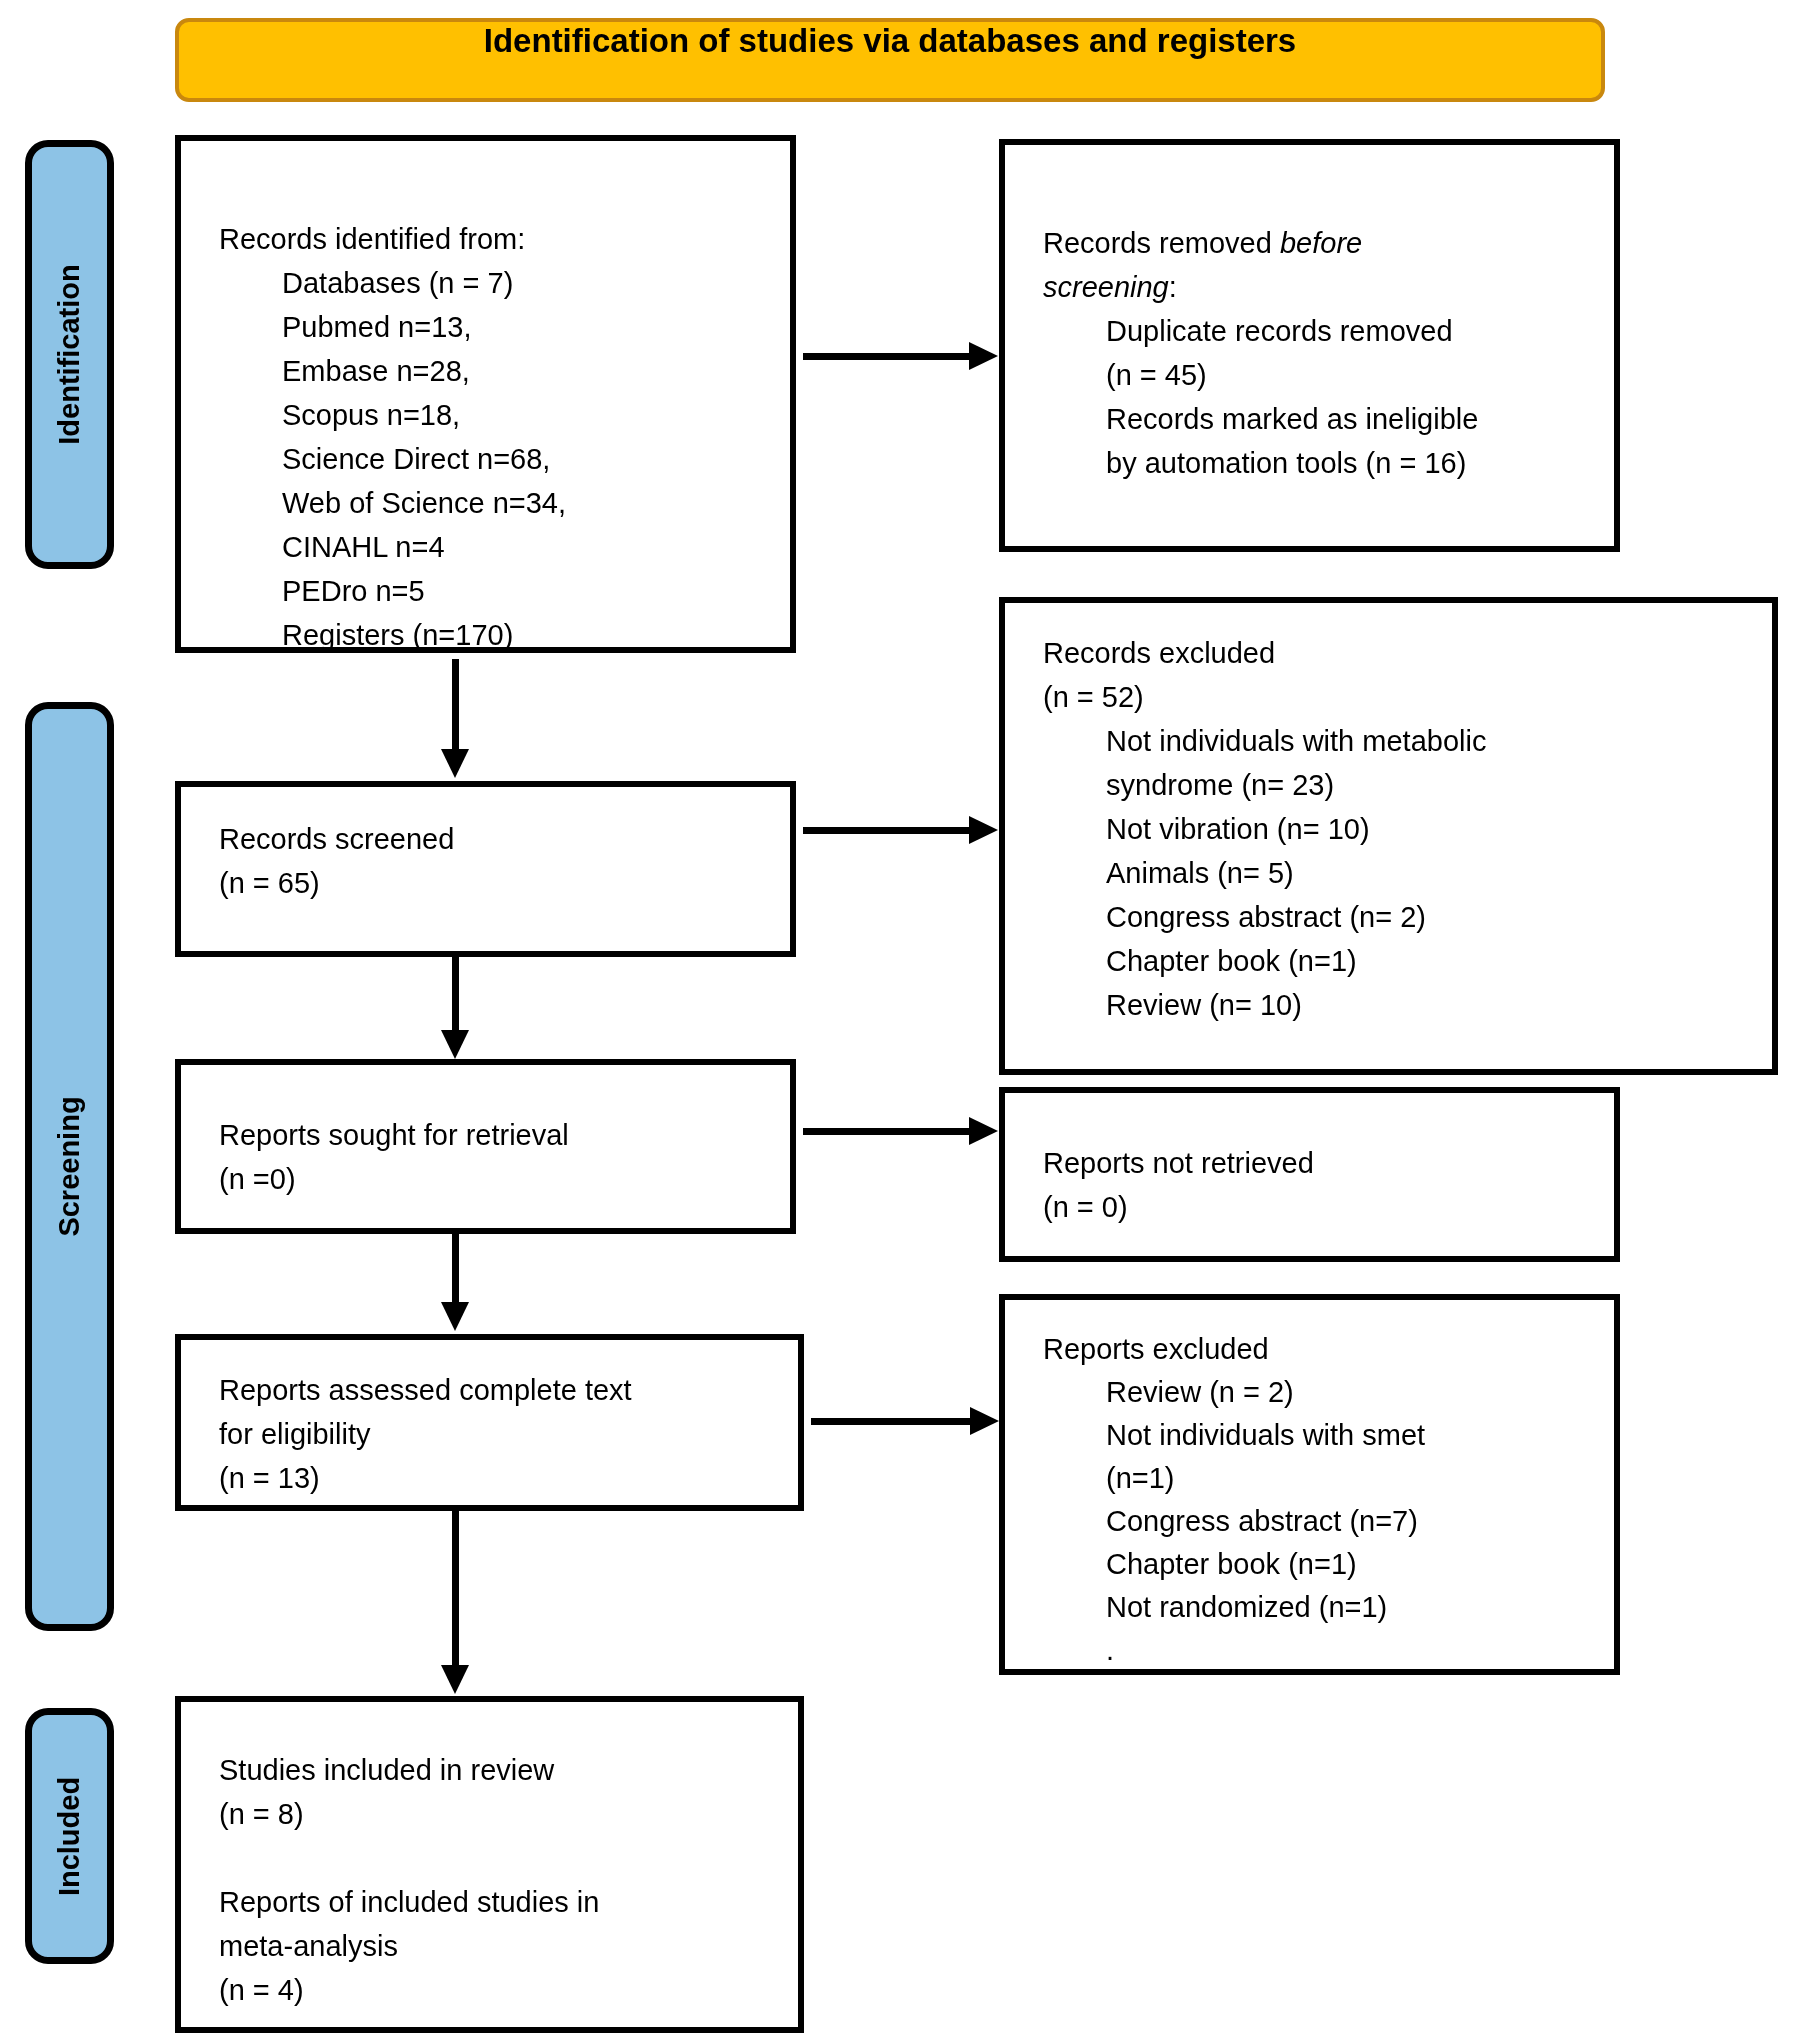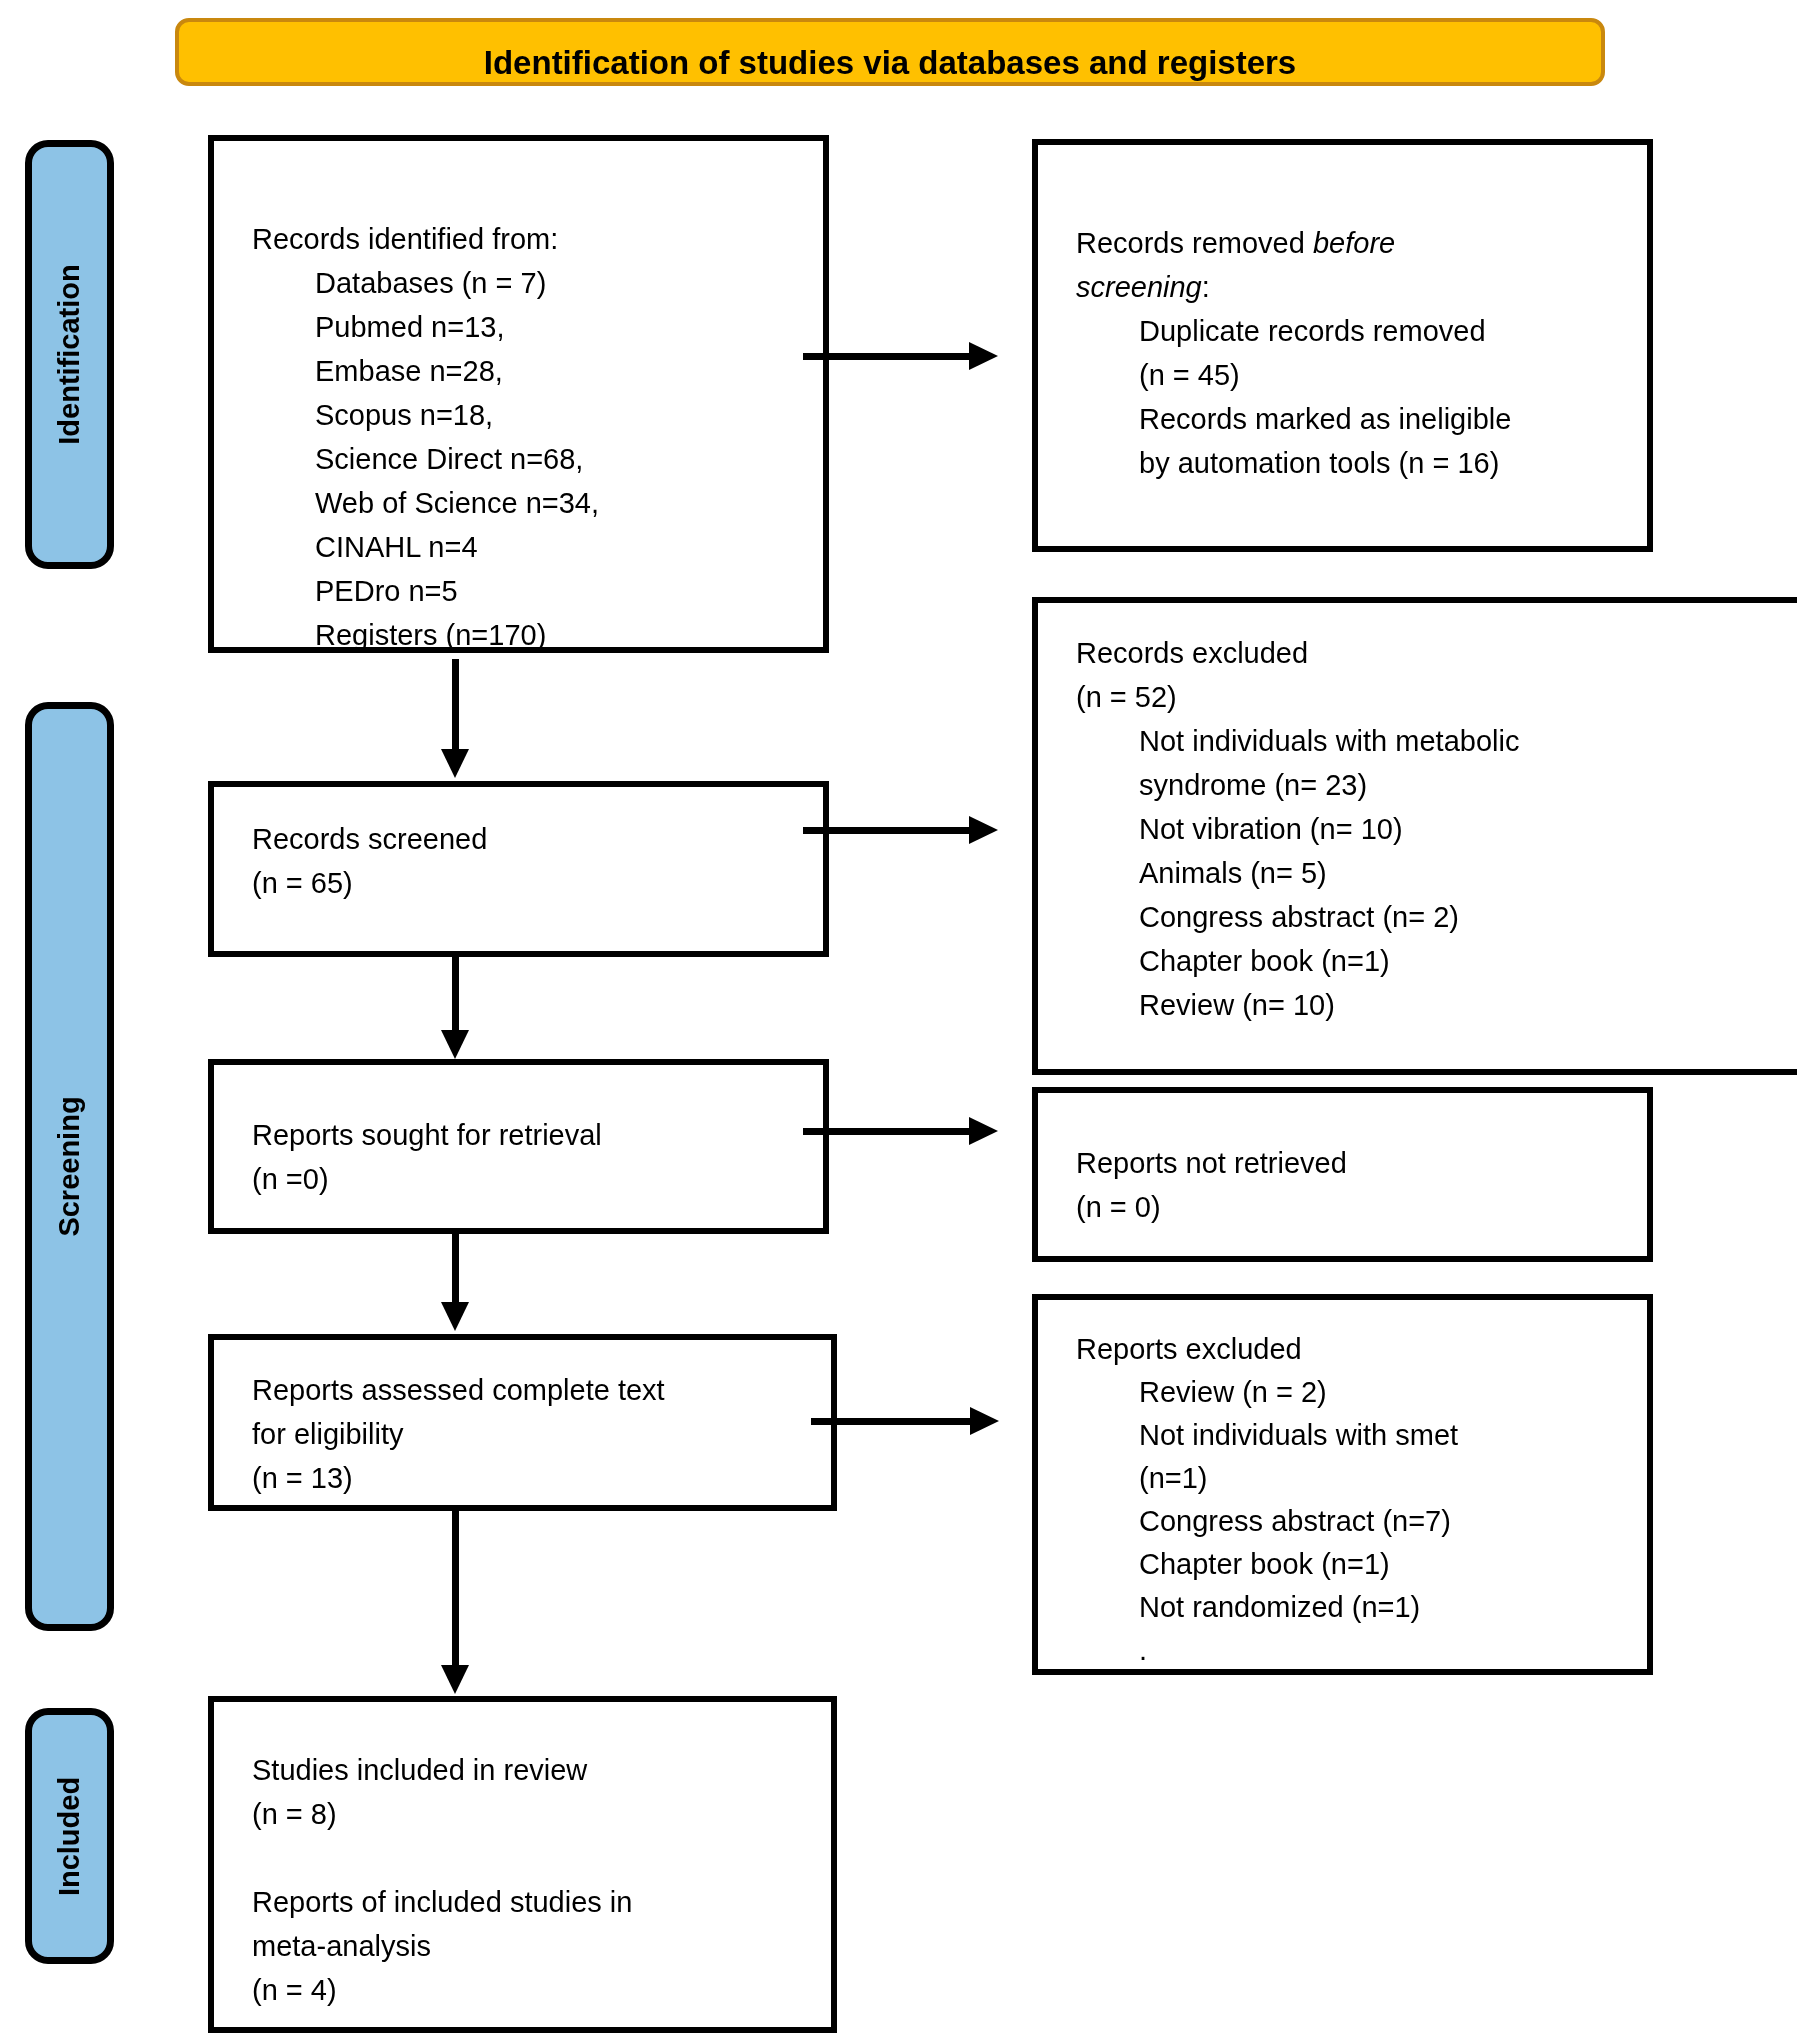--- a/index.html
+++ b/index.html
@@ -6,25 +6,25 @@
   html,body{margin:0;padding:0;background:#ffffff;}
   #canvas{
     position:relative;
     width:1798px;height:2035px;
     background:#ffffff;
     font-family:"Liberation Sans","DejaVu Sans",sans-serif;
     color:#000;
   }
   
   .banner{
-    position:absolute;left:175px;top:18px;width:1430px;height:68px;
+    position:absolute;left:175px;top:18px;width:1430px;height:84px;
     background:var(--banner-fill,#FFC000);
     border:4.6px solid var(--banner-border,#C9880E);
     border-radius:14px;
-    display:flex;align-items:flex-end;justify-content:center;
+    display:flex;align-items:flex-start;justify-content:center;
     font-size:33px;font-weight:bold;
     box-sizing:border-box;
   }
   
   .stage{
     position:absolute;left:25px;width:89px;
     background:var(--sidebar-fill,#8DC3E6);
     border:7px solid #000;border-radius:23px;
     display:flex;align-items:center;justify-content:center;
     box-sizing:border-box;
@@ -33,21 +33,20 @@
   .stage span{transform:rotate(-90deg);white-space:nowrap;}
   #stage-identification{top:140px;height:429px;}
   #stage-screening{top:702px;height:929px;}
   #stage-included{top:1708px;height:256px;}
   
   .fbox{
     position:absolute;background:#fff;border:6px solid #000;
     box-sizing:border-box;
     font-size:29px;line-height:44px;
     overflow:hidden;
-    margin-left:33px;
   }
   .fbox .line{white-space:nowrap;}
   .fbox .l0{padding-left:38px;}
   .fbox .l1{padding-left:101px;}
   #box-records-identified{left:175px;top:135px;width:621px;height:518px;padding-top:76px;}
   #box-records-removed{left:999px;top:139px;width:621px;height:413px;padding-top:76px;}
   #box-records-screened{left:175px;top:781px;width:621px;height:176px;padding-top:30px;}
   #box-records-excluded{left:999px;top:597px;width:779px;height:478px;padding-top:28px;}
   #box-reports-sought{left:175px;top:1059px;width:621px;height:175px;padding-top:48px;}
   #box-reports-not-retrieved{left:999px;top:1087px;width:621px;height:175px;padding-top:48px;}

